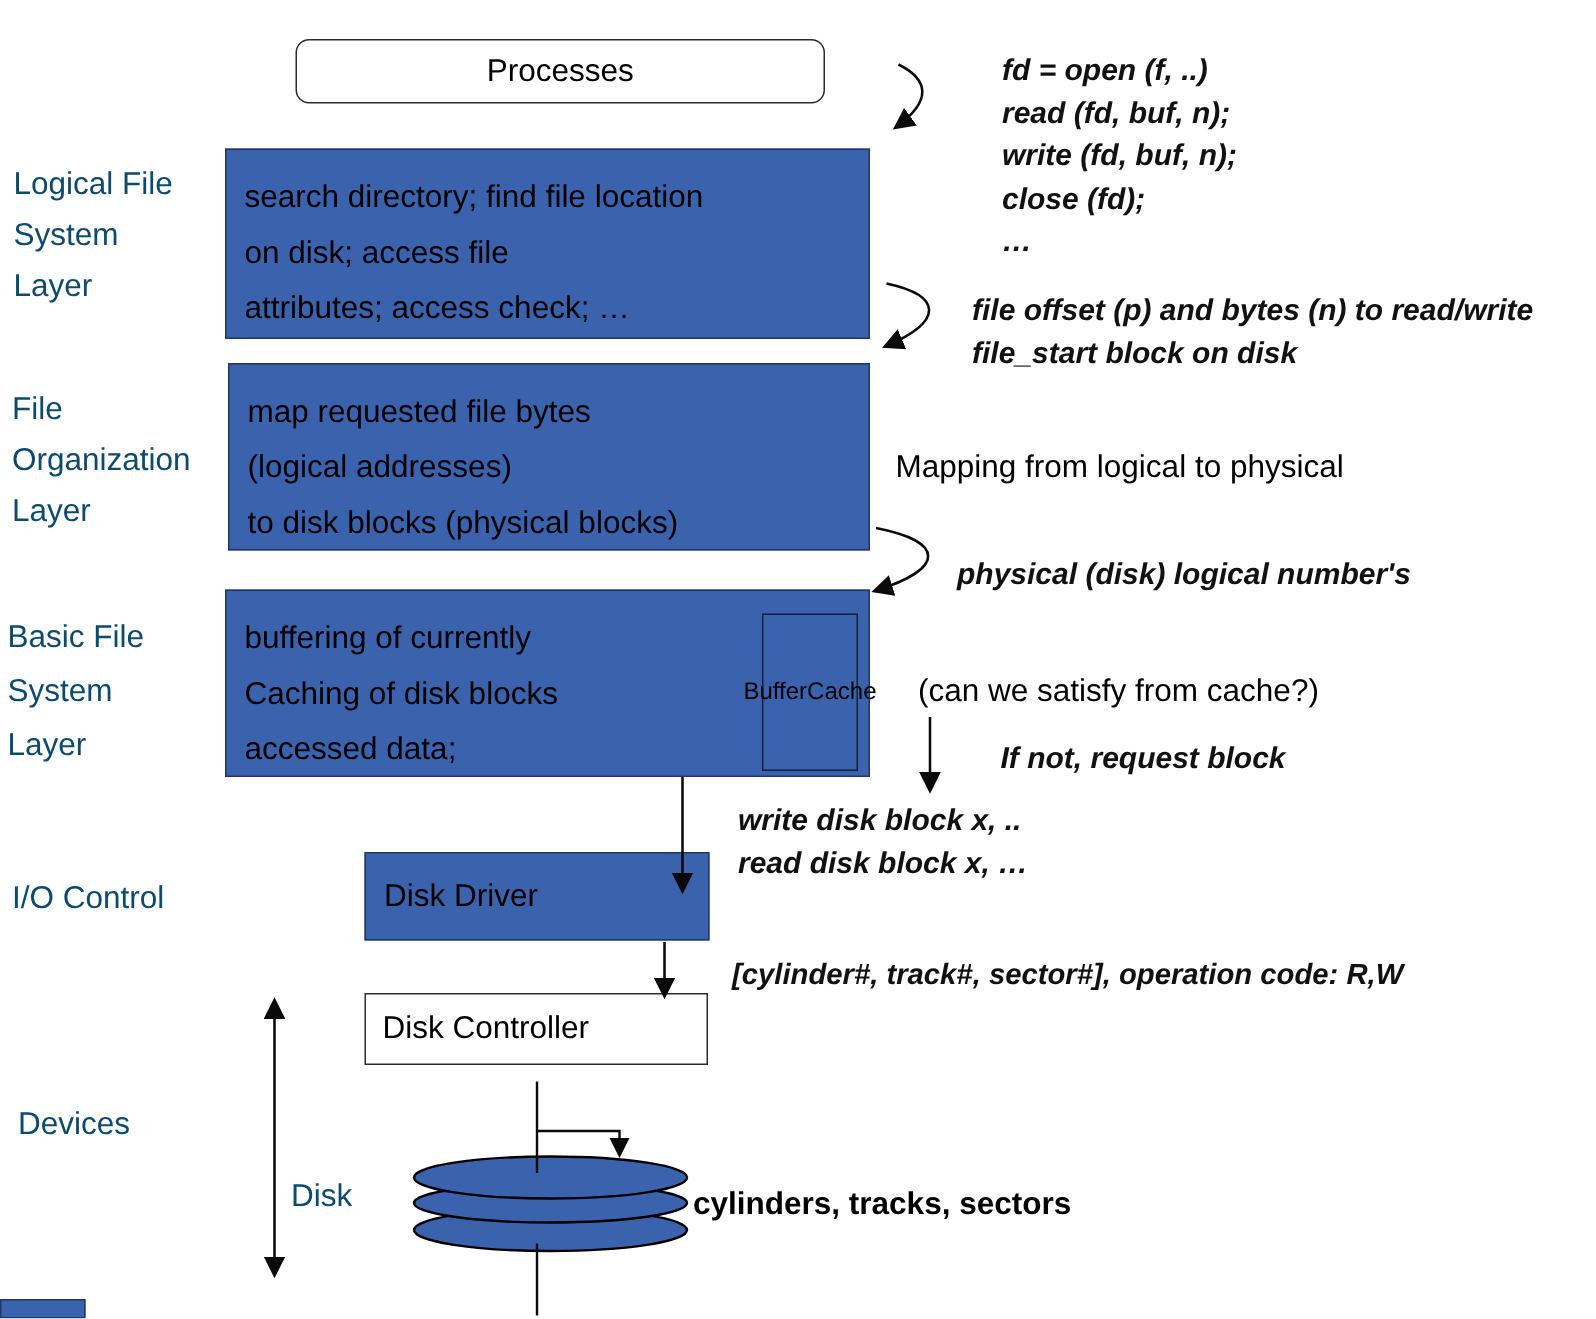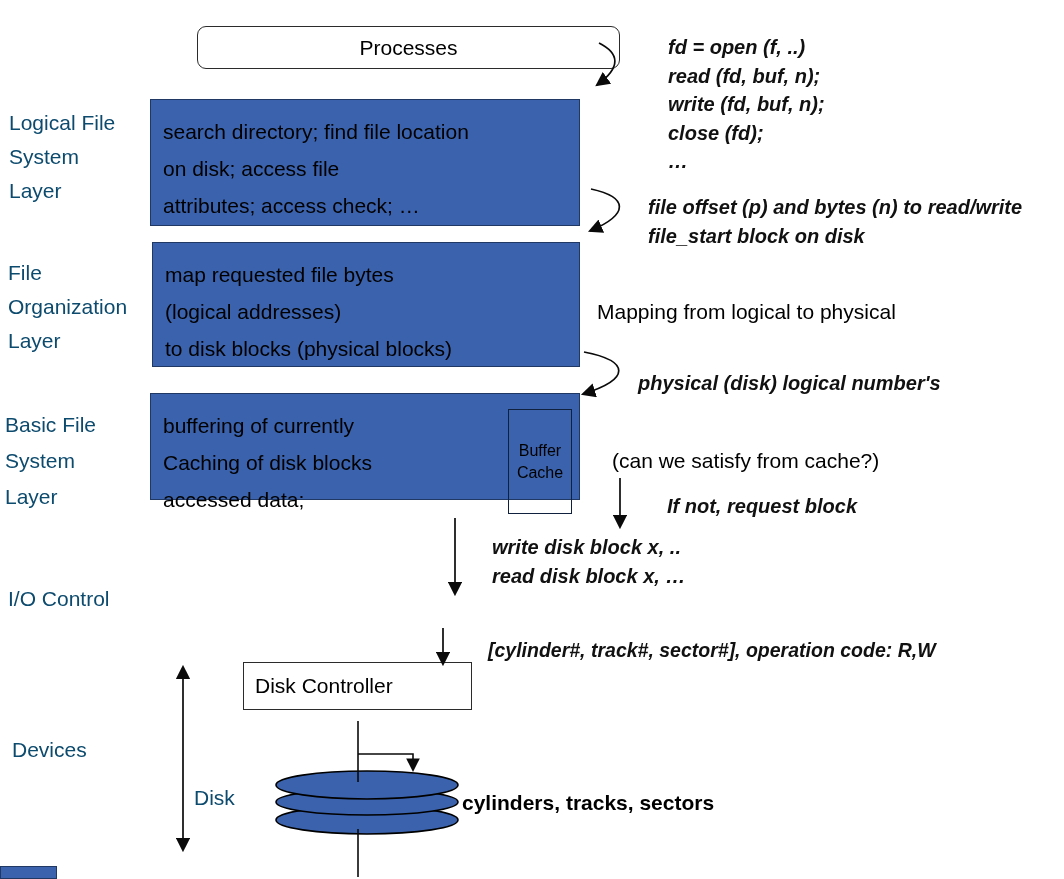--- a/index.html
+++ b/index.html
@@ -10,27 +10,27 @@
   .abs{position:absolute;}
   
   .bluebox{
     background:#3b63ad;border:1.6px solid #203864;box-sizing:border-box;
     font-size:21px;line-height:37px;color:#000;padding:13px 12px;
   }
   .whitebox{
     background:#fff;border:1.6px solid #2b2b2b;box-sizing:border-box;
     font-size:21px;color:#000;display:flex;align-items:center;
   }
-  #box-processes{left:197px;top:26px;width:423px;height:43px;border-radius:9px;justify-content:center;}
+  #box-processes{left:197px;top:26px;width:353px;height:43px;border-radius:9px;justify-content:center;}
   #box-logical{left:150px;top:87px;width:430px;height:127px;margin-top:12px;}
   #box-organization{left:152px;top:242px;width:428px;height:125px;}
-  #box-basic{left:150px;top:393px;width:430px;height:107px;}
+  #box-basic{left:150px;top:393px;width:430px;height:125px;}
   #box-buffer-cache{
     position:absolute;left:357px;top:15px;width:64px;height:105px;
-    border:1.4px solid #10203f;box-sizing:border-box;display:flex;flex-direction:column;
+    border:1.4px solid #10203f;box-sizing:border-box;display:flex;flex-direction:row;
     align-items:center;justify-content:center;font-size:16px;line-height:22px;color:#000;
   }
   #box-disk-driver{left:243px;top:568px;width:230px;height:59px;background:#3b63ad;border:1.6px solid #203864;box-sizing:border-box;display:flex;align-items:center;padding-left:12px;font-size:21px;color:#000;}
   #box-disk-controller{left:243px;top:662px;width:229px;height:48px;padding-left:11px;}
   
   .leftlabel{font-size:21px;line-height:34px;color:#0c4a6e;}
   #lbl-logical{left:9px;top:106px;}
   #lbl-organization{left:8px;top:256px;}
   #lbl-basic{left:5px;top:407px;line-height:36px;}
   #lbl-io{left:8px;top:582px;}
@@ -77,20 +77,23 @@
   <div class="abs bluebox" id="box-basic">
     <div>buffering of currently</div>
     <div>Caching of disk blocks</div>
     <div>accessed data;</div>
     <div id="box-buffer-cache">
       <div>Buffer</div>
       <div>Cache</div>
     </div>
   </div>
 
+  <div class="abs" id="box-disk-driver">
+    <span>Disk Driver</span>
+  </div>
 
   <div class="abs whitebox" id="box-disk-controller">
     <span>Disk Controller</span>
   </div>
 
   <div class="abs leftlabel" id="lbl-logical">
     <div>Logical File</div>
     <div>System</div>
     <div>Layer</div>
   </div>

